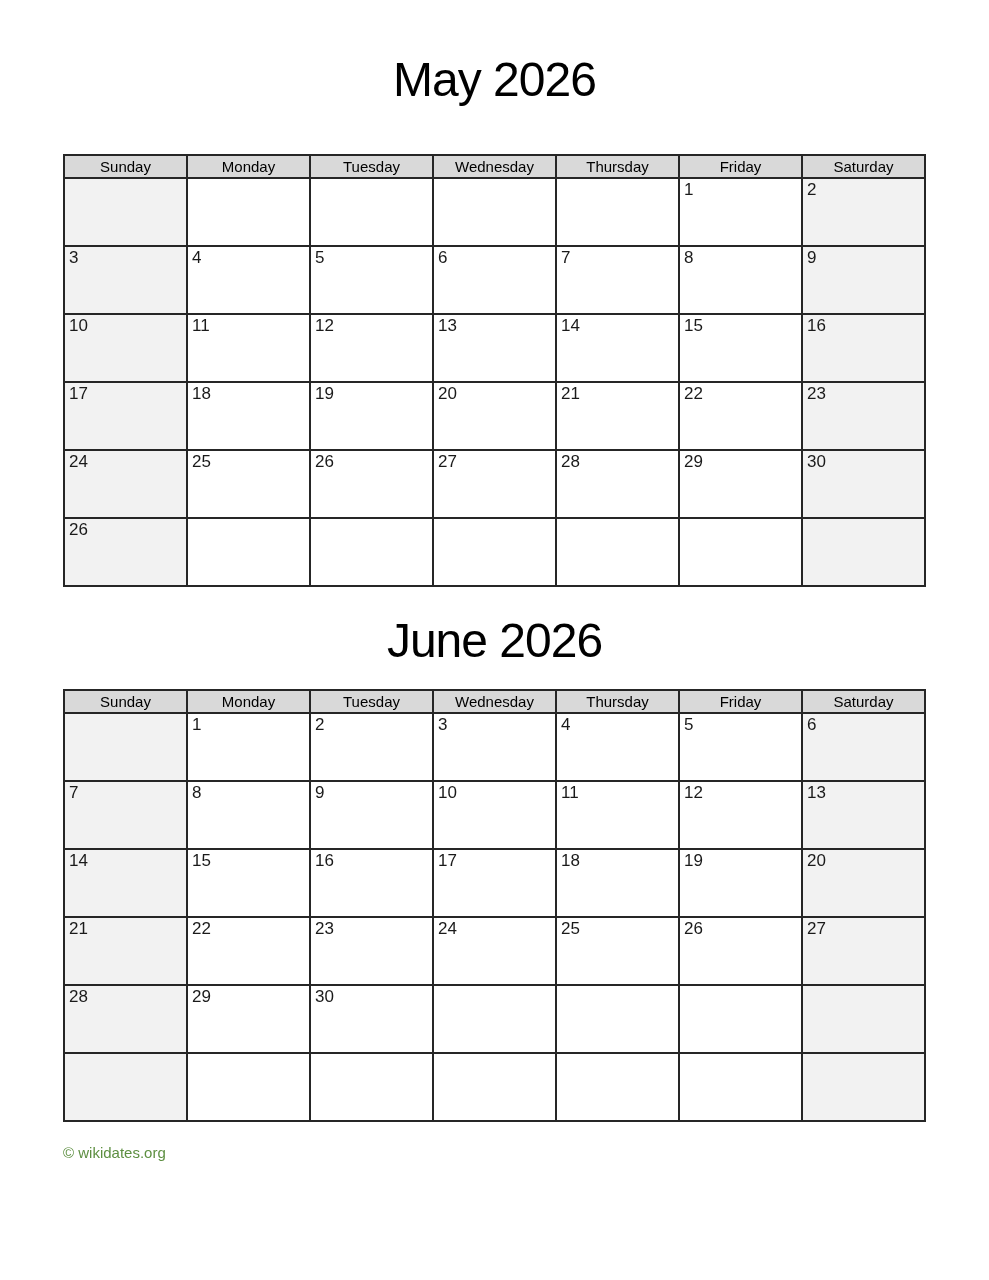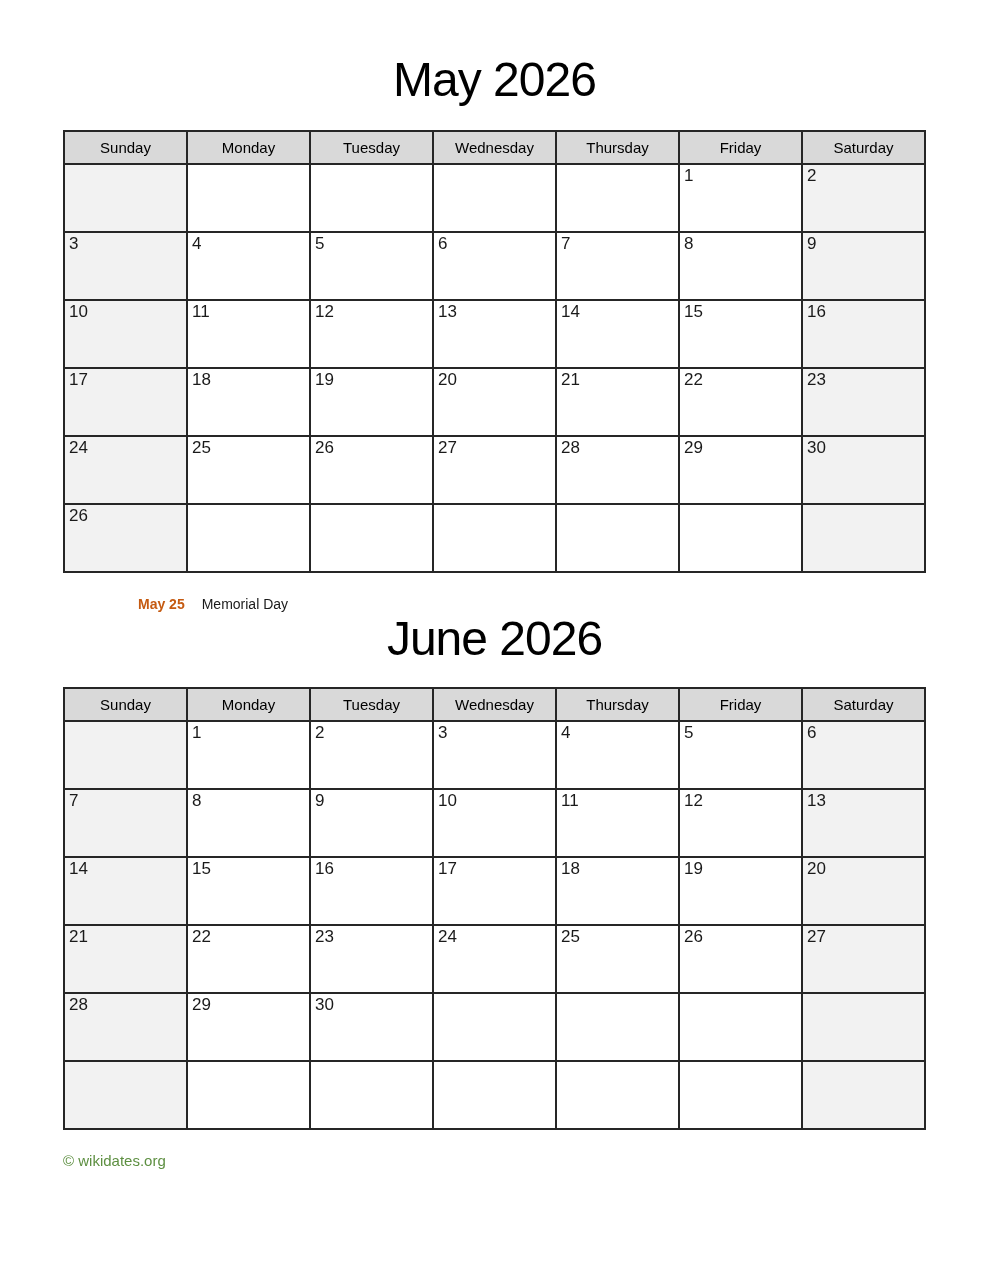--- a/index.html
+++ b/index.html
@@ -28,33 +28,33 @@
   }
   .cal-title {
     margin: 0;
     text-align: center;
     font-size: 48px;
     font-weight: 400;
     line-height: 1.08;
     letter-spacing: -1px;
     color: #000000;
   }
-  .cal-title.may { margin-bottom: 24px; }
-  .cal-title.june { margin-bottom: 22px; }
+  .cal-title.may { margin-bottom: 48px; }
+  .cal-title.june { margin-top: 28px; margin-bottom: 22px; }
   table.calendar {
     border-collapse: collapse;
     table-layout: fixed;
     width: 863px;
   }
   table.calendar th {
     background: var(--header-bg);
     border: 2px solid var(--border-color);
     font-size: 15px;
     font-weight: 400;
-    height: 33px;
+    height: 23px;
     padding: 1px 0;
     text-align: center;
     color: #000000;
   }
   table.calendar td {
     border: 2px solid var(--border-color);
     height: 68px;
     vertical-align: top;
     text-align: left;
     font-size: 17px;
@@ -155,23 +155,20 @@
               <td></td>
               <td></td>
               <td></td>
               <td></td>
               <td class="weekend"></td>
             </tr>
           </tbody>
         </table>
     </section>
 
-    <div class="holiday-note">
-      <span class="holiday-date">May 25</span><span class="holiday-name">Memorial Day</span>
-    </div>
 
     <section>
       <h1 class="cal-title june">June 2026</h1>
       <table class="calendar">
           <thead>
             <tr>
               <th>Sunday</th>
               <th>Monday</th>
               <th>Tuesday</th>
               <th>Wednesday</th>

